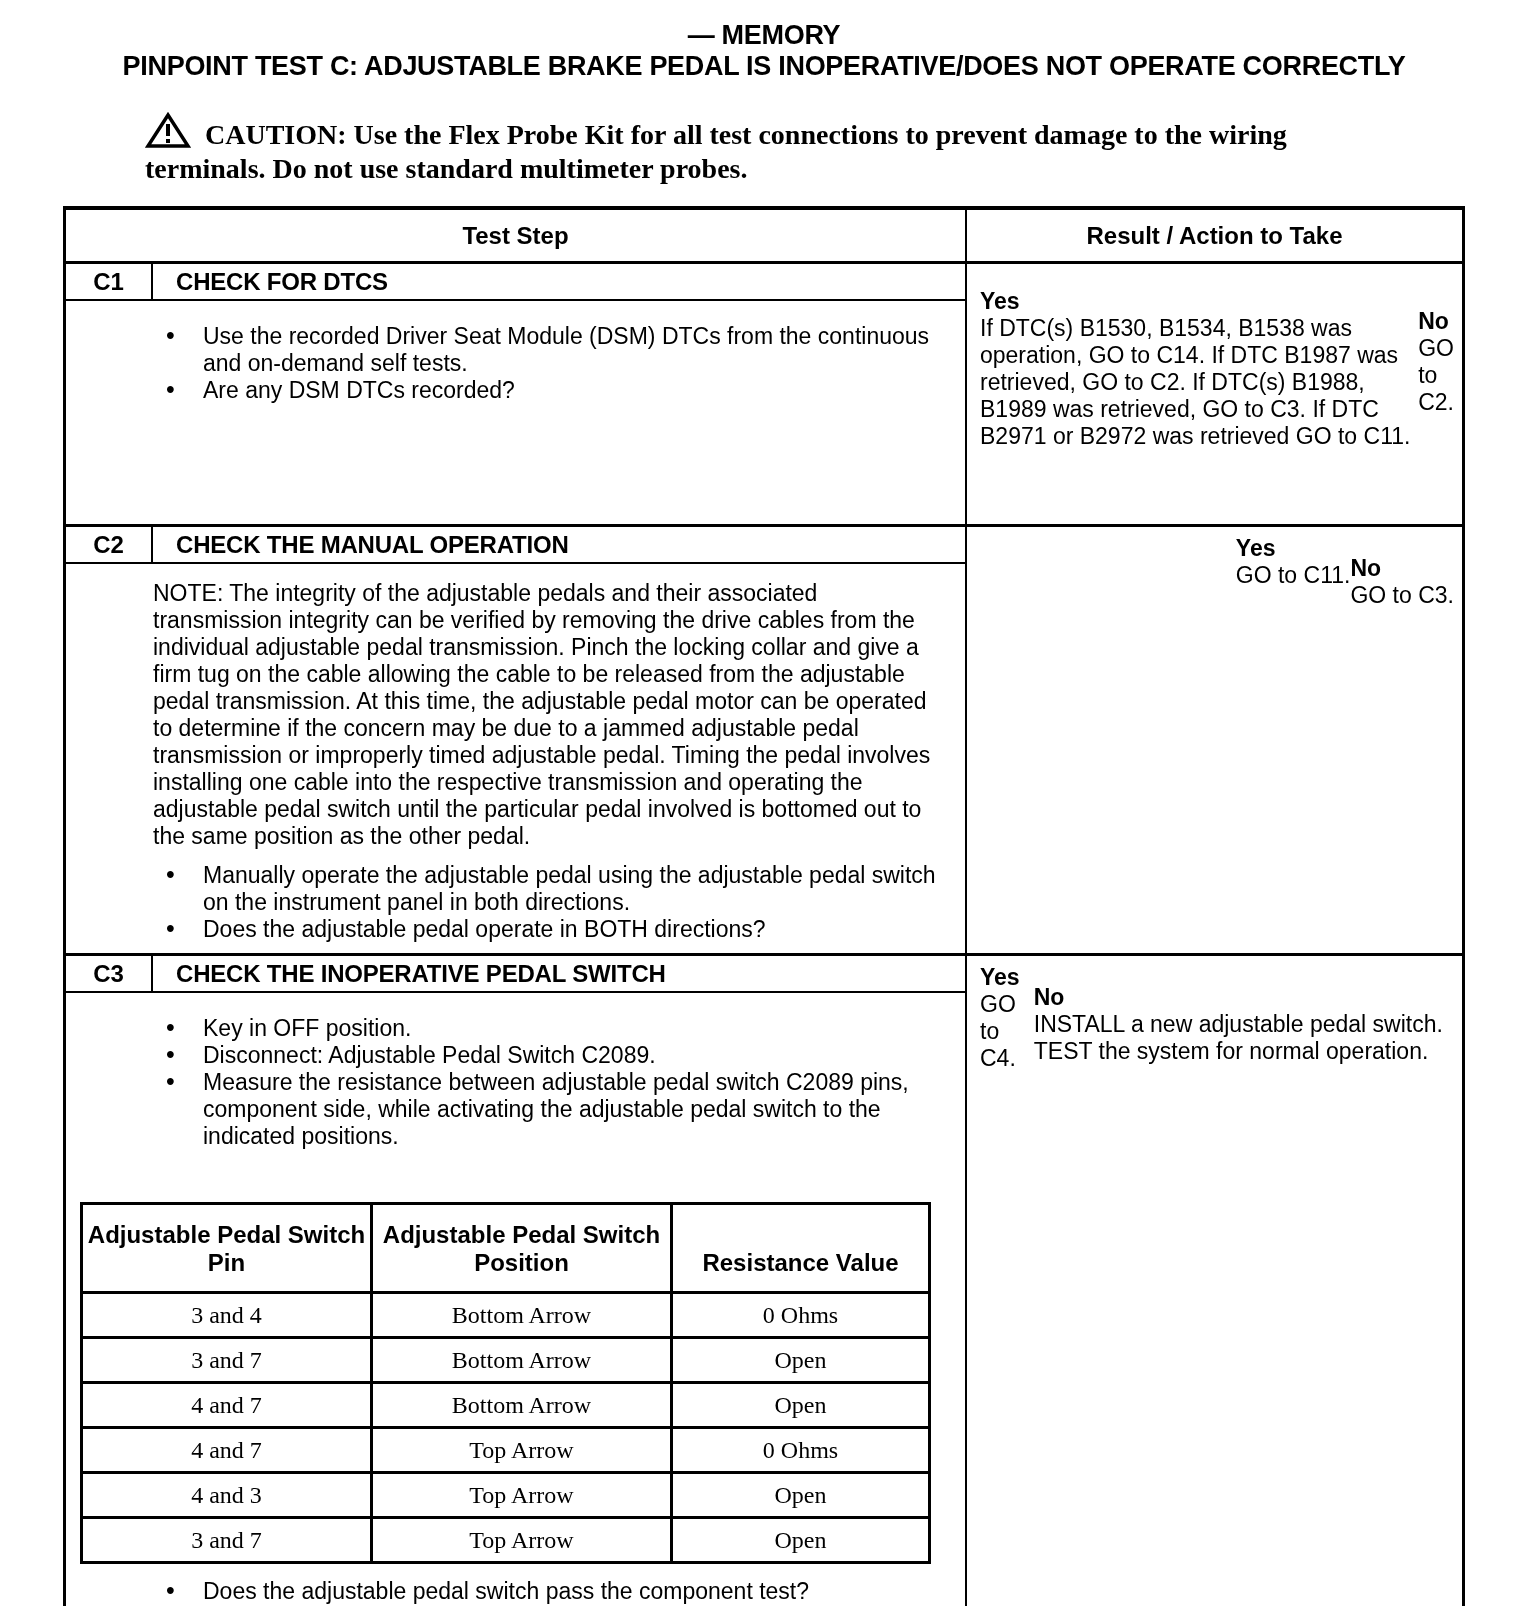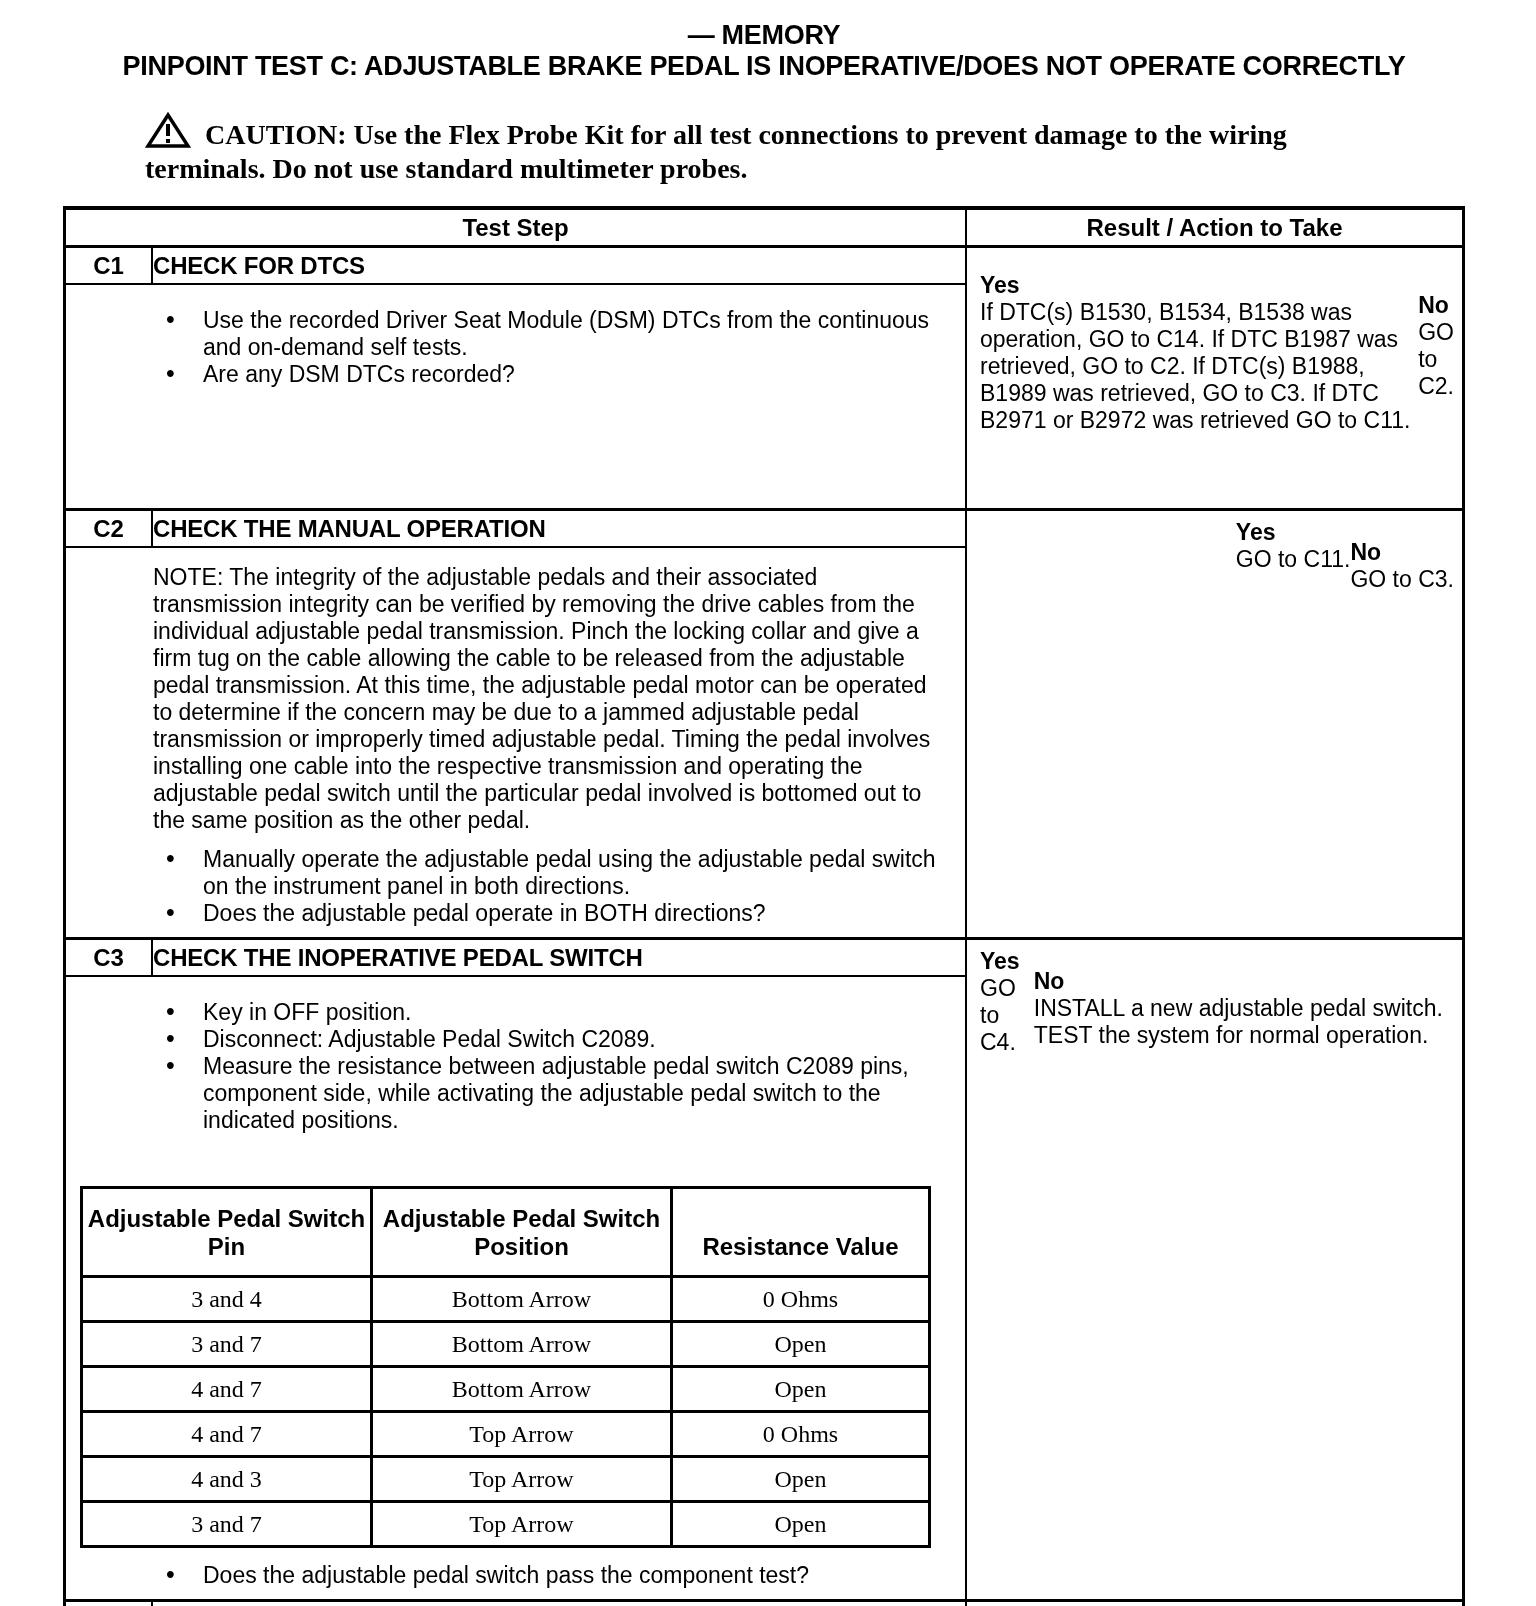--- a/index.html
+++ b/index.html
@@ -27,34 +27,34 @@
   
   .ptable {
     border:3px solid #000; border-top-width:4px; border-bottom-width:6px;
     width:1402px; box-sizing:border-box;
   }
   .trow { display:flex; align-items:stretch; }
   .trow + .trow { border-top:3px solid #000; }
   .col-left { flex:0 0 899px; box-sizing:border-box; }
   .col-right { flex:1 1 auto; border-left:2px solid #000; box-sizing:border-box; }
 
-  .thead { height:35px; }
+  .thead { height:51px; }
   .thead .col-left, .thead .col-right {
     display:flex; align-items:center; justify-content:center;
     font-weight:bold; font-size:24px;
   }
 
   .step-header { display:flex; border-bottom:2px solid #000; height:35px; }
   .step-id {
     flex:0 0 85px; border-right:2px solid #000;
     display:flex; align-items:center; justify-content:center;
     font-weight:bold; font-size:24px;
   }
   .step-title {
-    display:flex; align-items:center; 
+    display:flex; align-items:center; padding-left:23px;
     font-weight:bold; font-size:24px; letter-spacing:-0.2px;
   }
   .step-body { font-size:23px; line-height:27px; padding:10px 6px 10px 0; }
   .note { margin:6px 12px 0 87px; }
   ul.bullets { margin:12px 0 0 0; padding:0; list-style:none; }
   ul.bullets li { position:relative; padding-left:137px; margin:0 10px 0 0; }
   ul.bullets li::before { content:"\2022"; position:absolute; left:100px; top:-1px; font-size:25px; }
   li.b, .b { font-weight:normal; }
 
   

